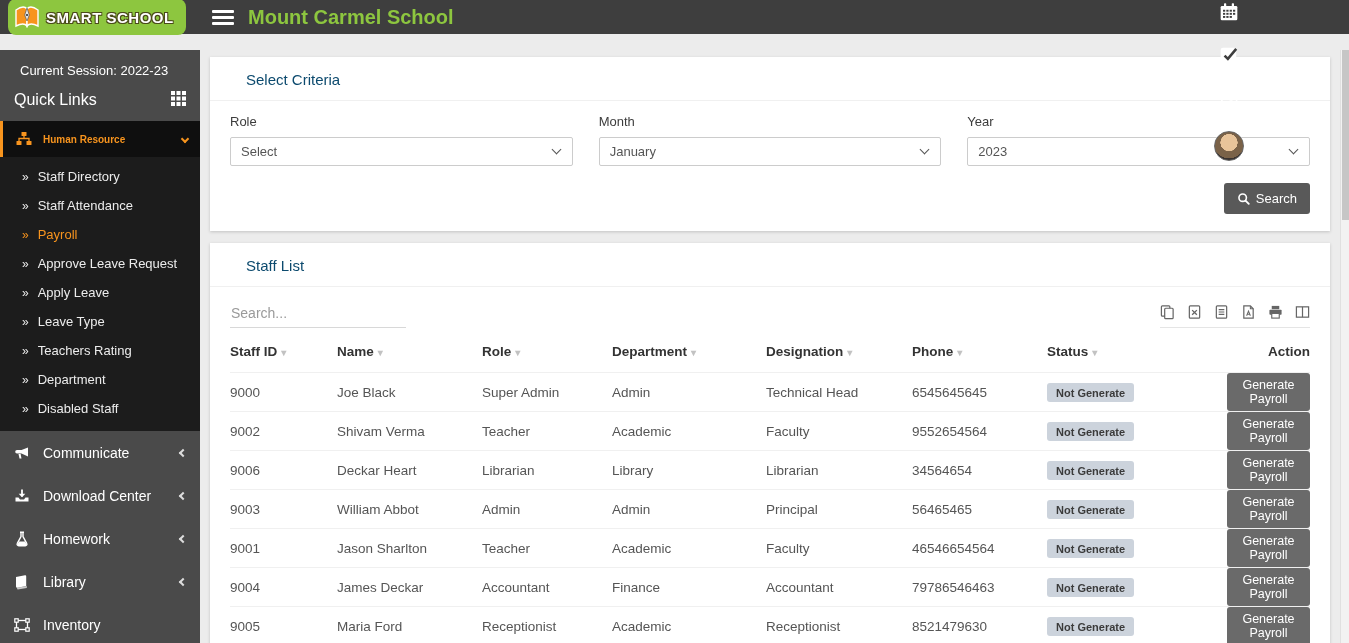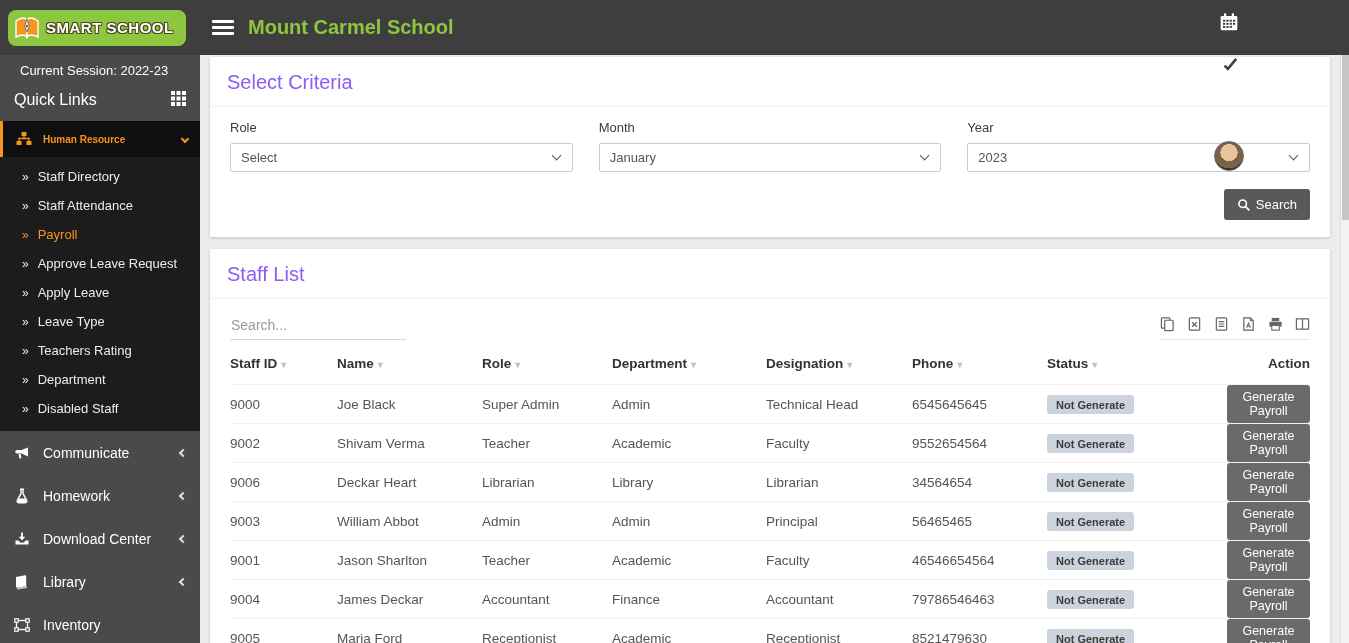--- a/index.html
+++ b/index.html
@@ -1,19 +1,19 @@
 <!DOCTYPE html>
 <html><head>
 <meta charset="utf-8">
 <style>
   * { margin:0; padding:0; box-sizing:border-box; font-family:"Liberation Sans", sans-serif; }
   html,body { width:1349px; height:643px; overflow:hidden; background:#ececec; }
 
   
-  .header { position:absolute; top:0; left:0; right:0; height:55px; background:#3e3e3e; display:flex; align-items:center; z-index:10; }
+  .header { position:absolute; top:0; left:0; right:0; height:34px; background:#3e3e3e; display:flex; align-items:center; z-index:10; }
   .logo-zone { width:200px; display:flex; align-items:center; padding-left:8px; }
   .logo-pill { background:#8dc63f; border-radius:8px; height:36px; display:flex; align-items:center; padding:0 12px 0 4px; gap:4px; }
   .logo-book { width:30px; height:30px; flex:0 0 auto; }
   .logo-text { color:#fff; font-weight:bold; font-size:15px; letter-spacing:.5px; white-space:nowrap;
                text-shadow:-1px -1px 0 #4a4a1a, 1px -1px 0 #4a4a1a, -1px 1px 0 #4a4a1a, 1px 1px 0 #4a4a1a; }
   .hamburger { width:22px; margin:0 14px 0 12px; cursor:pointer; display:flex; flex-direction:column; gap:3px; }
   .hamburger span { display:block; height:3px; background:#fff; border-radius:1px; }
   .school-title { color:#8dc63f; font-size:20px; font-weight:bold; }
   .header-right { margin-left:auto; display:flex; align-items:center; gap:23px; padding-right:14px;flex-direction:column; }
   .search-pill { background:#fff; border-radius:16px; height:31px; width:212px; display:flex; align-items:center; padding:0 12px; }
@@ -40,21 +40,21 @@
   .submenu li.active { color:#f7941e; }
   .smenu-item { display:flex; align-items:center; gap:13px; font-size:14px; padding:0 14px; height:43px; cursor:pointer; }
   .smenu-item .chev { margin-left:auto; color:#ddd; }
   .side-icon { width:16px; height:16px; flex:0 0 auto; }
 
   
   .main { position:absolute; top:50px; left:200px; right:9px; bottom:0; background:#ececec; padding:7px 10px 0 10px; overflow:hidden; }
   .scrollbar { position:absolute; top:50px; right:0; bottom:0; width:9px; background:#f2f2f2; border-left:1px solid #e0e0e0; cursor:pointer; }
   .scrollbar .thumb { position:absolute; top:0; left:1px; width:7px; height:170px; background:#c6c6c6; }
   .card { background:#fff; box-shadow:0 1px 3px rgba(0,0,0,.18); margin-bottom:12px; }
-  .card-head { font-size:20px; color:#8b5cf6; padding:14px 17px 12px; border-bottom:1px solid #f0f0f0; }
+  .card-head { font-size:15px; color:#0c4a6e; padding:14px 36px 12px; border-bottom:1px solid #f0f0f0; }
 
   
   .form-row { display:flex; gap:26px; padding:13px 20px 0; }
   .field { flex:1; }
   .field label { display:block; font-size:13px; color:#3c3c3c; margin-bottom:8px; }
   .sel { position:relative; }
   .sel select { width:100%; height:29px; border:1px solid #ccc; border-radius:2px; background:#fff; font-size:13px; color:#555; padding:0 26px 0 10px; appearance:none; -webkit-appearance:none; outline:none; cursor:pointer; }
   .sel::after { content:''; position:absolute; right:13px; top:9px; width:6px; height:6px; border-right:1.6px solid #555; border-bottom:1.6px solid #555; transform:rotate(45deg); pointer-events:none; }
   .search-row { display:flex; justify-content:flex-end; padding:17px 20px 17px; }
   .btn-search { background:#595959; color:#fff; border:none; border-radius:3px; font-size:13px; padding:8px 13px; display:flex; align-items:center; gap:6px; cursor:pointer; }
@@ -184,33 +184,33 @@
   <div class="smenu-item">
     <svg class="side-icon" viewBox="0 0 16 16">
       <path d="M14 2.5 v9 L7.5 8.5 H3 a1.8 1.8 0 0 1 0-3.6 h4.5 Z" fill="#fff"></path>
       <path d="M4.5 9 l1 4.5 h2 L6.6 9z" fill="#fff"></path>
     </svg>
     <span>Communicate</span>
     <span class="chev left"></span>
   </div>
   <div class="smenu-item">
     <svg class="side-icon" viewBox="0 0 16 16">
-      <path d="M6 1.2 h4 M7 1.2 v4.3 L3.3 12.3 a1.6 1.6 0 0 0 1.4 2.4 h6.6 a1.6 1.6 0 0 0 1.4-2.4 L9 5.5 V1.2" fill="none" stroke="#fff" stroke-width="1.4"></path>
-      <path d="M5 10.5 h6 l1.3 2.4 a0.8 0.8 0 0 1-.7 1.2 H4.4 a0.8 0.8 0 0 1-.7-1.2z" fill="#fff"></path>
-    </svg>
-    <span>Homework</span>
-    <span class="chev left"></span>
-  </div>
-  <div class="smenu-item">
-    <svg class="side-icon" viewBox="0 0 16 16">
       <path d="M8 1.5 v7" stroke="#fff" stroke-width="1.8" fill="none"></path>
       <path d="M4.7 5.8 L8 9.2 l3.3-3.4z" fill="#fff"></path>
       <path d="M1.5 9.5 v4 h13 v-4 h-3 l-1.5 2 h-4 L4.5 9.5z" fill="#fff"></path>
     </svg>
     <span>Download Center</span>
+    <span class="chev left"></span>
+  </div>
+  <div class="smenu-item">
+    <svg class="side-icon" viewBox="0 0 16 16">
+      <path d="M6 1.2 h4 M7 1.2 v4.3 L3.3 12.3 a1.6 1.6 0 0 0 1.4 2.4 h6.6 a1.6 1.6 0 0 0 1.4-2.4 L9 5.5 V1.2" fill="none" stroke="#fff" stroke-width="1.4"></path>
+      <path d="M5 10.5 h6 l1.3 2.4 a0.8 0.8 0 0 1-.7 1.2 H4.4 a0.8 0.8 0 0 1-.7-1.2z" fill="#fff"></path>
+    </svg>
+    <span>Homework</span>
     <span class="chev left"></span>
   </div>
   <div class="smenu-item">
     <svg class="side-icon" viewBox="0 0 16 16">
       <path d="M2 3 l9-1.8 a1 1 0 0 1 1.2 1 V12 L3.5 13.8 A1.4 1.4 0 0 1 2 12.4z" fill="#fff"></path>
       <path d="M3.5 13.8 L12.8 12 v2 L3.8 15.6 a1 1 0 0 1-.3-1.8z" fill="#fff" opacity=".7"></path>
     </svg>
     <span>Library</span>
     <span class="chev left"></span>
   </div>

